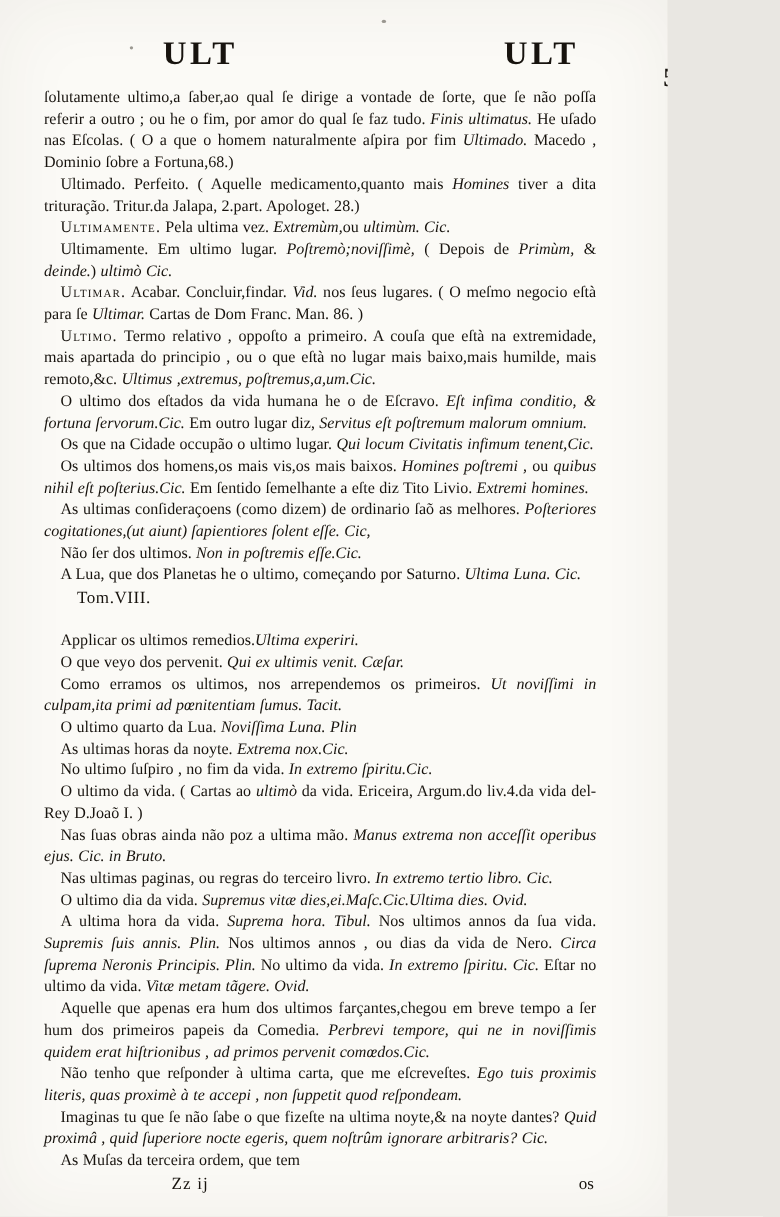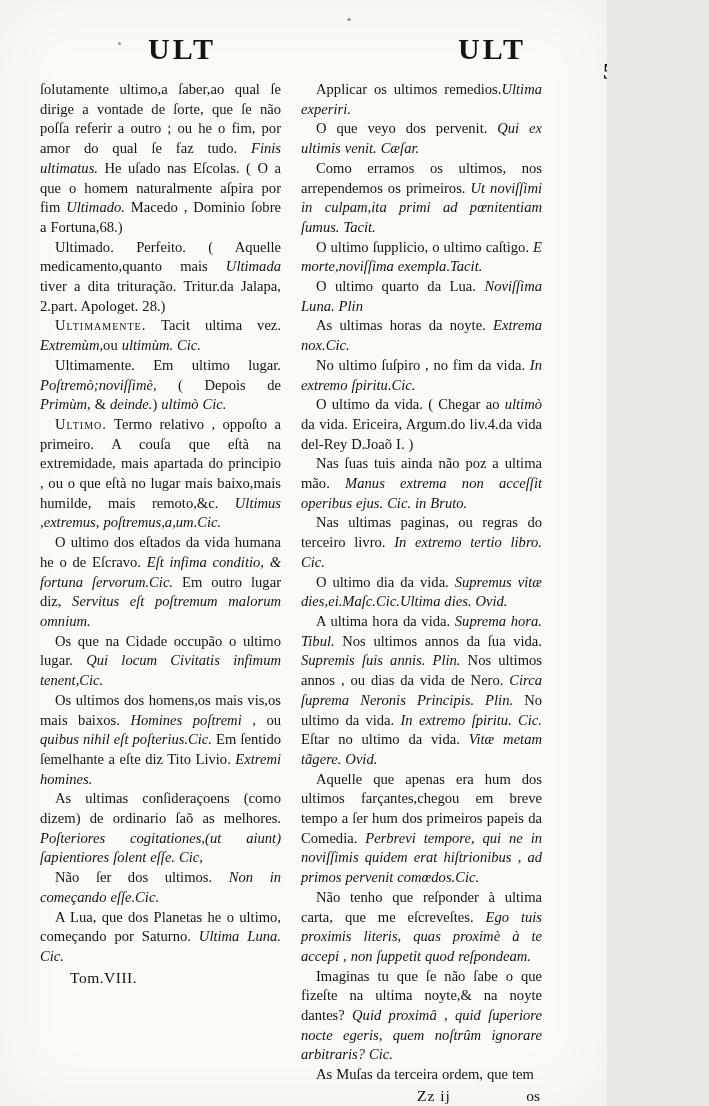--- a/index.html
+++ b/index.html
@@ -35,20 +35,21 @@
     top:30px;
     left:603px;
     font-size:24px;
     font-weight:bold;
     letter-spacing:1px;
   }
   .colpair{
     display:flex;
     gap:20px;
     padding:4px 65px 0 40px;
+    flex-direction:column;
   }
   .colstack{
     flex:1;
     min-width:0;
   }
   .para{
     margin:0;
     font-size:14.6px;
     line-height:19.7px;
     text-align:justify;
@@ -95,44 +96,44 @@
   <header class="running-head">
     <span class="head-title left">ULT</span>
     <span class="head-title right">ULT</span>
     <span class="page-number">543</span>
   </header>
 
   <div class="colpair">
     <div class="colstack">
       <div class="paras">
           <p class="para flush"><span class="seg-n">ſolutamente ultimo,a ſaber,ao qual ſe dirige a vontade de ſorte, que ſe não poſſa referir a outro ; ou he o fim, por amor do qual ſe faz tudo. </span><span class="seg-i">Finis ultimatus.</span><span class="seg-n"> He uſado nas Eſcolas. ( O a que o homem naturalmente aſpira por fim </span><span class="seg-i">Ultimado.</span><span class="seg-n"> Macedo , Dominio ſobre a Fortuna,68.)</span></p>
-          <p class="para"><span class="seg-n">Ultimado. Perfeito. ( Aquelle medicamento,quanto mais </span><span class="seg-i">Ultimada</span><span class="seg-n"> tiver a dita trituração. Tritur.da Jalapa, 2.part. Apologet. 28.)</span></p>
-          <p class="para"><span class="seg-sc">Ultimamente.</span><span class="seg-n"> Tacit ultima vez. </span><span class="seg-i">Extremùm,</span><span class="seg-n">ou </span><span class="seg-i">ultimùm. Cic.</span></p>
+          <p class="para"><span class="seg-n">Ultimado. Perfeito. ( Aquelle medicamento,quanto mais </span><span class="seg-i">Homines</span><span class="seg-n"> tiver a dita trituração. Tritur.da Jalapa, 2.part. Apologet. 28.)</span></p>
+          <p class="para"><span class="seg-sc">Ultimamente.</span><span class="seg-n"> Pela ultima vez. </span><span class="seg-i">Extremùm,</span><span class="seg-n">ou </span><span class="seg-i">ultimùm. Cic.</span></p>
           <p class="para"><span class="seg-n">Ultimamente. Em ultimo lugar. </span><span class="seg-i">Poſtremò;noviſſimè,</span><span class="seg-n"> ( Depois de </span><span class="seg-i">Primùm,</span><span class="seg-n"> &amp; </span><span class="seg-i">deinde.</span><span class="seg-n">) </span><span class="seg-i">ultimò Cic.</span></p>
+          <p class="para"><span class="seg-sc">Ultimar.</span><span class="seg-n"> Acabar. Concluir,findar. </span><span class="seg-i">Vid.</span><span class="seg-n"> nos ſeus lugares. ( O meſmo negocio eſtà para ſe </span><span class="seg-i">Ultimar.</span><span class="seg-n"> Cartas de Dom Franc. Man. 86. )</span></p>
           <p class="para"><span class="seg-sc">Ultimo.</span><span class="seg-n"> Termo relativo , oppoſto a primeiro. A couſa que eſtà na extremidade, mais apartada do principio , ou o que eſtà no lugar mais baixo,mais humilde, mais remoto,&amp;c. </span><span class="seg-i">Ultimus ,extremus, poſtremus,a,um.Cic.</span></p>
           <p class="para"><span class="seg-n">O ultimo dos eſtados da vida humana he o de Eſcravo. </span><span class="seg-i">Eſt infima conditio, &amp; fortuna ſervorum.Cic.</span><span class="seg-n"> Em outro lugar diz, </span><span class="seg-i">Servitus eſt poſtremum malorum omnium.</span></p>
           <p class="para"><span class="seg-n">Os que na Cidade occupão o ultimo lugar. </span><span class="seg-i">Qui locum Civitatis infimum tenent,Cic.</span></p>
           <p class="para"><span class="seg-n">Os ultimos dos homens,os mais vis,os mais baixos. </span><span class="seg-i">Homines poſtremi ,</span><span class="seg-n"> ou </span><span class="seg-i">quibus nihil eſt poſterius.Cic.</span><span class="seg-n"> Em ſentido ſemelhante a eſte diz Tito Livio. </span><span class="seg-i">Extremi homines.</span></p>
           <p class="para"><span class="seg-n">As ultimas conſideraçoens (como dizem) de ordinario ſaõ as melhores. </span><span class="seg-i">Poſteriores cogitationes,(ut aiunt) ſapientiores ſolent eſſe. Cic,</span></p>
-          <p class="para"><span class="seg-n">Não ſer dos ultimos. </span><span class="seg-i">Non in começando eſſe.Cic.</span></p>
+          <p class="para"><span class="seg-n">Não ſer dos ultimos. </span><span class="seg-i">Non in poſtremis eſſe.Cic.</span></p>
           <p class="para"><span class="seg-n">A Lua, que dos Planetas he o ultimo, começando por Saturno. </span><span class="seg-i">Ultima Luna. Cic.</span></p>
         </div>
       <div class="tome-line">Tom.VIII.</div>
     </div>
     <div class="colstack">
       <div class="paras">
           <p class="para"><span class="seg-n">Applicar os ultimos remedios.</span><span class="seg-i">Ultima experiri.</span></p>
           <p class="para"><span class="seg-n">O que veyo dos pervenit. </span><span class="seg-i">Qui ex ultimis venit. Cæſar.</span></p>
           <p class="para"><span class="seg-n">Como erramos os ultimos, nos arrependemos os primeiros. </span><span class="seg-i">Ut noviſſimi in culpam,ita primi ad pœnitentiam ſumus. Tacit.</span></p>
-          <p class="para"><span class="seg-n">O ultimo ſupplicio, o ultimo caſtigo. </span><span class="seg-i">E morte,noviſſima exempla.Tacit.</span></p>
           <p class="para"><span class="seg-n">O ultimo quarto da Lua. </span><span class="seg-i">Noviſſima Luna. Plin</span></p>
           <p class="para"><span class="seg-n">As ultimas horas da noyte. </span><span class="seg-i">Extrema nox.Cic.</span></p>
           <p class="para"><span class="seg-n">No ultimo ſuſpiro , no fim da vida. </span><span class="seg-i">In extremo ſpiritu.Cic.</span></p>
-          <p class="para"><span class="seg-n">O ultimo da vida. ( Chegar ao </span><span class="seg-i">ultimò</span><span class="seg-n"> da vida. Ericeira, Argum.do liv.4.da vida del-Rey D.Joaõ I. )</span></p>
-          <p class="para"><span class="seg-n">Nas ſuas tuis ainda não poz a ultima mão. </span><span class="seg-i">Manus extrema non acceſſit operibus ejus. Cic. in Bruto.</span></p>
+          <p class="para"><span class="seg-n">O ultimo da vida. ( Cartas ao </span><span class="seg-i">ultimò</span><span class="seg-n"> da vida. Ericeira, Argum.do liv.4.da vida del-Rey D.Joaõ I. )</span></p>
+          <p class="para"><span class="seg-n">Nas ſuas obras ainda não poz a ultima mão. </span><span class="seg-i">Manus extrema non acceſſit operibus ejus. Cic. in Bruto.</span></p>
           <p class="para"><span class="seg-n">Nas ultimas paginas, ou regras do terceiro livro. </span><span class="seg-i">In extremo tertio libro. Cic.</span></p>
           <p class="para"><span class="seg-n">O ultimo dia da vida. </span><span class="seg-i">Supremus vitæ dies,ei.Maſc.Cic.Ultima dies. Ovid.</span></p>
           <p class="para"><span class="seg-n">A ultima hora da vida. </span><span class="seg-i">Suprema hora. Tibul.</span><span class="seg-n"> Nos ultimos annos da ſua vida. </span><span class="seg-i">Supremis ſuis annis. Plin.</span><span class="seg-n"> Nos ultimos annos , ou dias da vida de Nero. </span><span class="seg-i">Circa ſuprema Neronis Principis. Plin.</span><span class="seg-n"> No ultimo da vida. </span><span class="seg-i">In extremo ſpiritu. Cic.</span><span class="seg-n"> Eſtar no ultimo da vida. </span><span class="seg-i">Vitæ metam tãgere. Ovid.</span></p>
           <p class="para"><span class="seg-n">Aquelle que apenas era hum dos ultimos farçantes,chegou em breve tempo a ſer hum dos primeiros papeis da Comedia. </span><span class="seg-i">Perbrevi tempore, qui ne in noviſſimis quidem erat hiſtrionibus , ad primos pervenit comœdos.Cic.</span></p>
           <p class="para"><span class="seg-n">Não tenho que reſponder à ultima carta, que me eſcreveſtes. </span><span class="seg-i">Ego tuis proximis literis, quas proximè à te accepi , non ſuppetit quod reſpondeam.</span></p>
           <p class="para"><span class="seg-n">Imaginas tu que ſe não ſabe o que fizeſte na ultima noyte,&amp; na noyte dantes? </span><span class="seg-i">Quid proximâ , quid ſuperiore nocte egeris, quem noſtrûm ignorare arbitraris? Cic.</span></p>
           <p class="para"><span class="seg-n">As Muſas da terceira ordem, que tem</span></p>
         </div>
       <div class="sig-line">
         <span class="signature">Zz ij</span>

